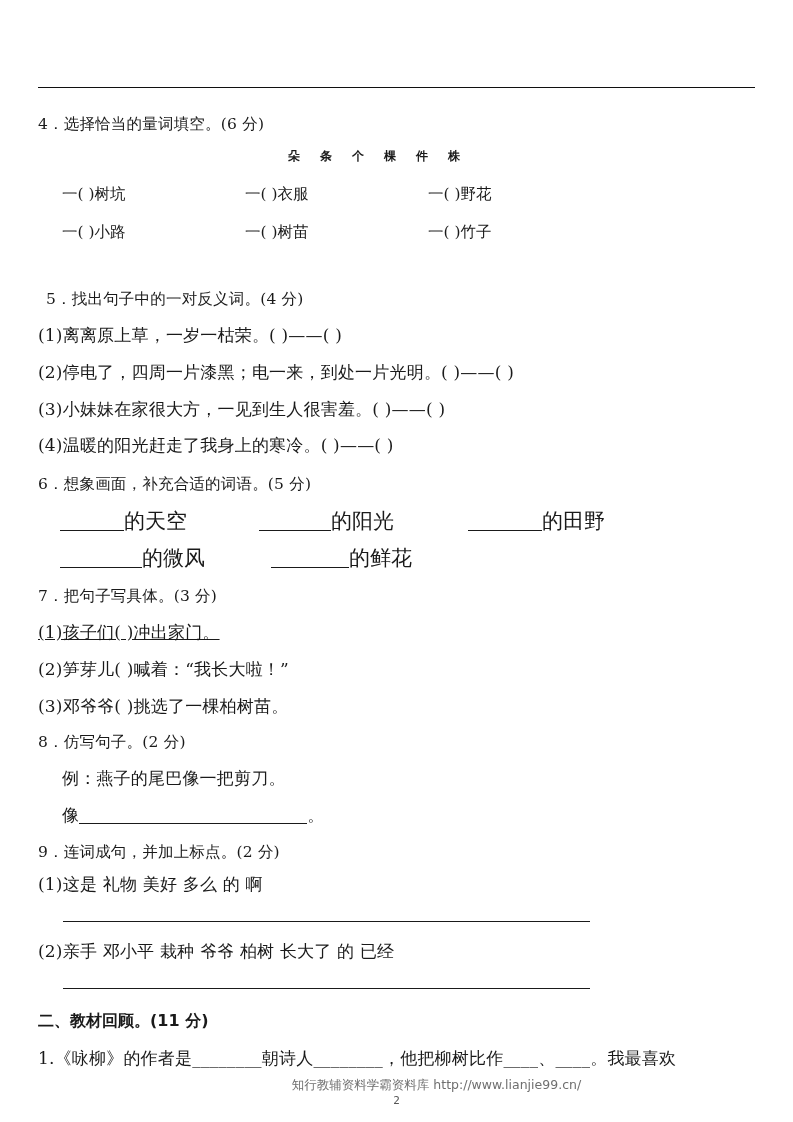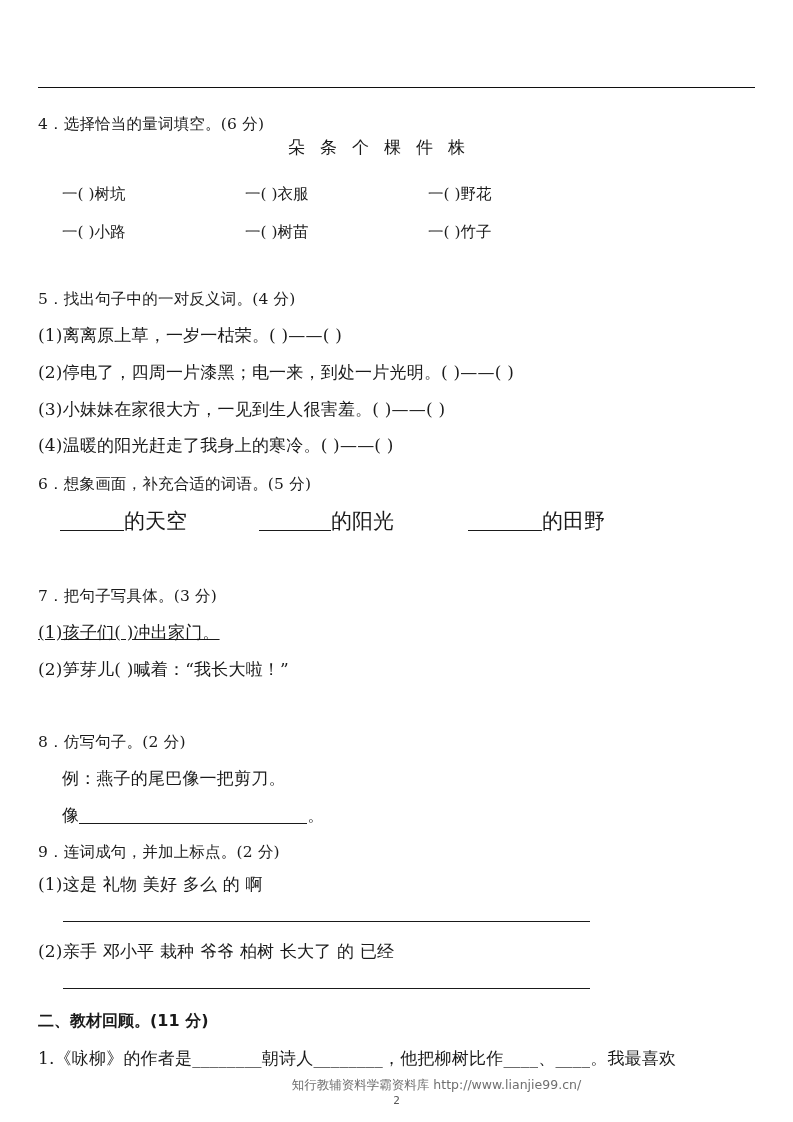--- a/index.html
+++ b/index.html
@@ -59,24 +59,25 @@
     font-weight: bold;
     line-height: 22px;
     white-space: nowrap;
     font-family: "DejaVu Sans", "Liberation Sans", sans-serif;
   }
 
   
   .wordbank {
     position: absolute;
     left: 288px;
-    top: 136px;
-    font-size: 17px;
-    line-height: 22px;
-    white-space: nowrap;
+    top: 145px;
+    font-size: 12px;
+    line-height: 22px;
+    white-space: nowrap;
+    font-weight: bold;
   }
   .wordbank span { display: inline-block; width: 32px; text-align: left; }
 
   
   .mw-row {
     position: absolute;
     left: 62px;
     width: 560px;
     font-size: 15.5px;
     line-height: 22px;
@@ -152,42 +153,46 @@
     <span>朵</span><span>条</span><span>个</span><span>棵</span><span>件</span><span>株</span>
   </div>
 
   <div class="mw-row" style="top:221px;">
     <span class="mw-cell">一(    )小路</span><span class="mw-cell">一(    )树苗</span><span class="mw-cell">一(    )竹子</span>
   </div>
   <div class="mw-row" style="top:183px;">
     <span class="mw-cell">一(    )树坑</span><span class="mw-cell">一(    )衣服</span><span class="mw-cell">一(    )野花</span>
   </div>
 
-  <div class="q-head" style="top:288px;">
+  <div class="q-head" style="top:288px;margin-left:8px;">
     <span class="num">5．</span><span>找出句子中的一对反义词。(4 分)</span>
   </div>
   <div class="line" style="left:38px; top:324px;">(1)离离原上草，一岁一枯荣。(        )——(        )</div>
   <div class="line" style="left:38px; top:361px;">(2)停电了，四周一片漆黑；电一来，到处一片光明。(      )——(      )</div>
   <div class="line" style="left:38px; top:398px;text-align:right;">(3)小妹妹在家很大方，一见到生人很害羞。(      )——(      )</div>
   <div class="line" style="left:38px; top:434px;">(4)温暖的阳光赶走了我身上的寒冷。(      )——(      )</div>
 
   <div class="q-head" style="top:473px;">
     <span class="num">6．</span><span>想象画面，补充合适的词语。(5 分)</span>
   </div>
 
   <div class="iw-row" style="left:60px; top:510px;">
     <span class="nowrap"><span class="ul" style="width:64px;"></span><span>的天空</span></span><span style="display:inline-block;width:72px;"></span><span class="nowrap"><span class="ul" style="width:72px;"></span><span>的阳光</span></span><span style="display:inline-block;width:74px;"></span><span class="nowrap"><span class="ul" style="width:74px;"></span><span>的田野</span></span>
   </div>
 
+  <div class="iw-row" style="left:60px; top:547px;">
+    <span class="nowrap"><span class="ul" style="width:82px;"></span><span>的微风</span></span><span style="display:inline-block;width:66px;"></span><span class="nowrap"><span class="ul" style="width:78px;"></span><span>的鲜花</span></span>
+  </div>
 
   <div class="q-head" style="top:585px;">
     <span class="num">7．</span><span>把句子写具体。(3 分)</span>
   </div>
   <div class="line" style="left:38px; top:621px;text-decoration:underline;">(1)孩子们(            )冲出家门。</div>
   <div class="line" style="left:38px; top:658px;">(2)笋芽儿(            )喊着：“我长大啦！”</div>
+  <div class="line" style="left:38px; top:695px;">(3)邓爷爷(            )挑选了一棵柏树苗。</div>
 
   <div class="q-head" style="top:731px;">
     <span class="num">8．</span><span>仿写句子。(2 分)</span>
   </div>
   <div class="line" style="left:62px; top:767px;">例：燕子的尾巴像一把剪刀。</div>
   <div class="line" style="left:62px; top:804px;">
     <span>像</span><span class="ul" style="width:228px;"></span><span>。</span>
   </div>
 
   <div class="q-head" style="top:841px;">

